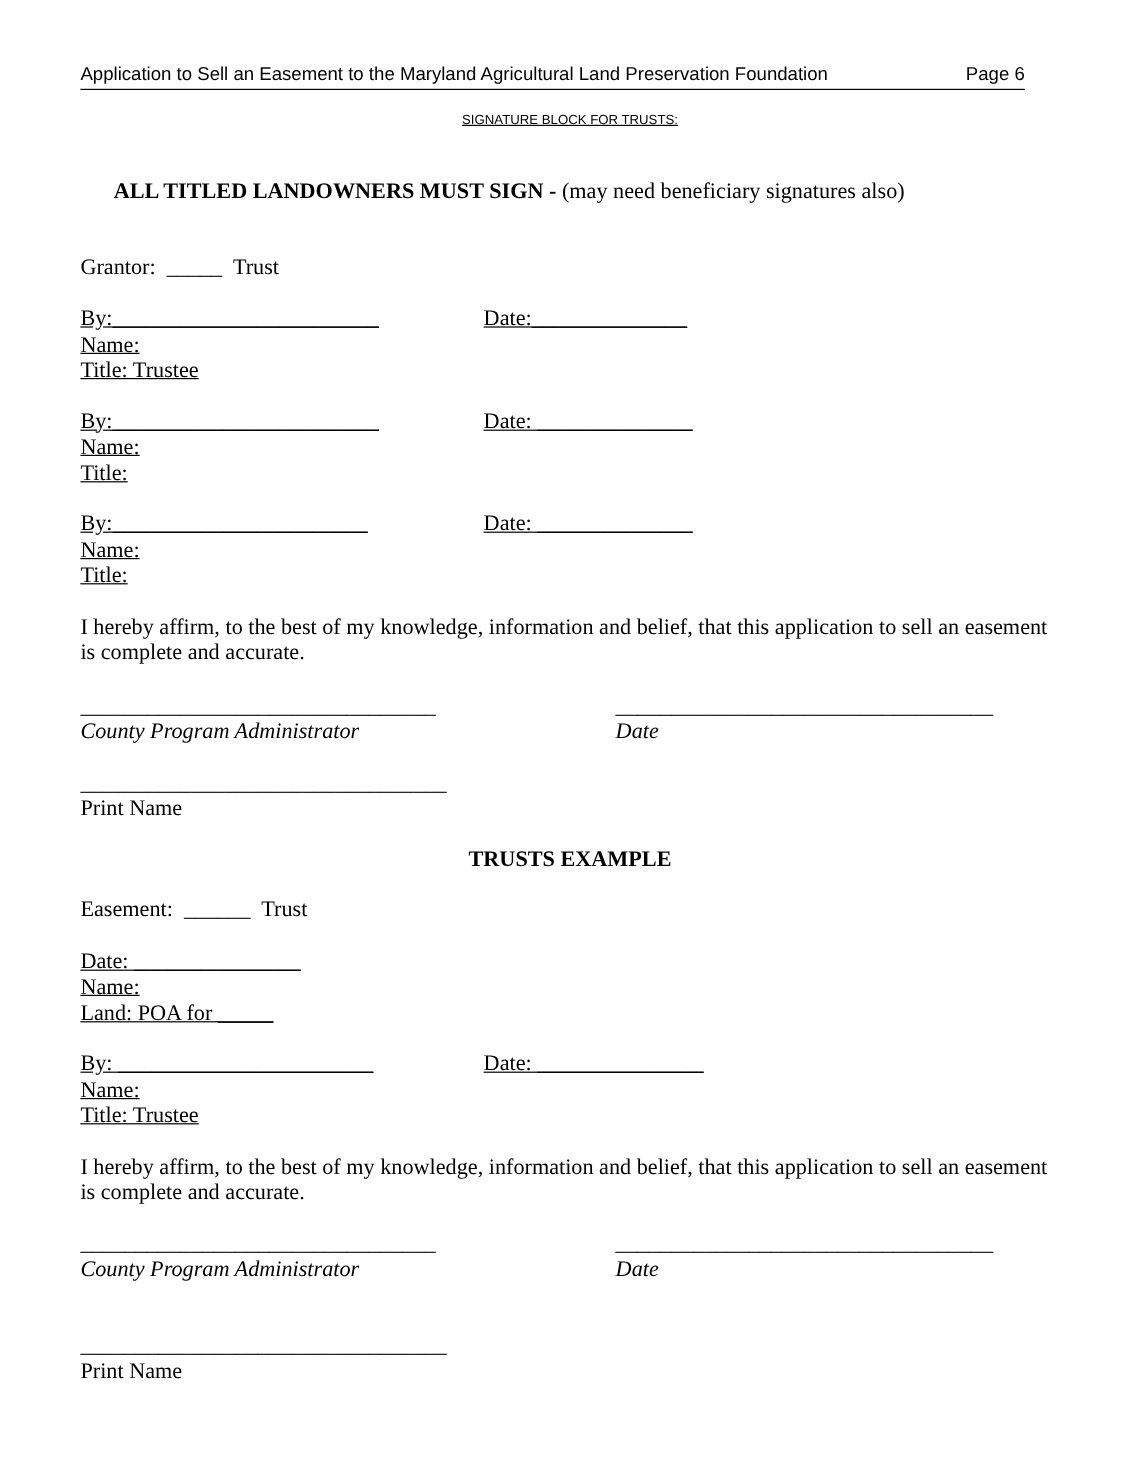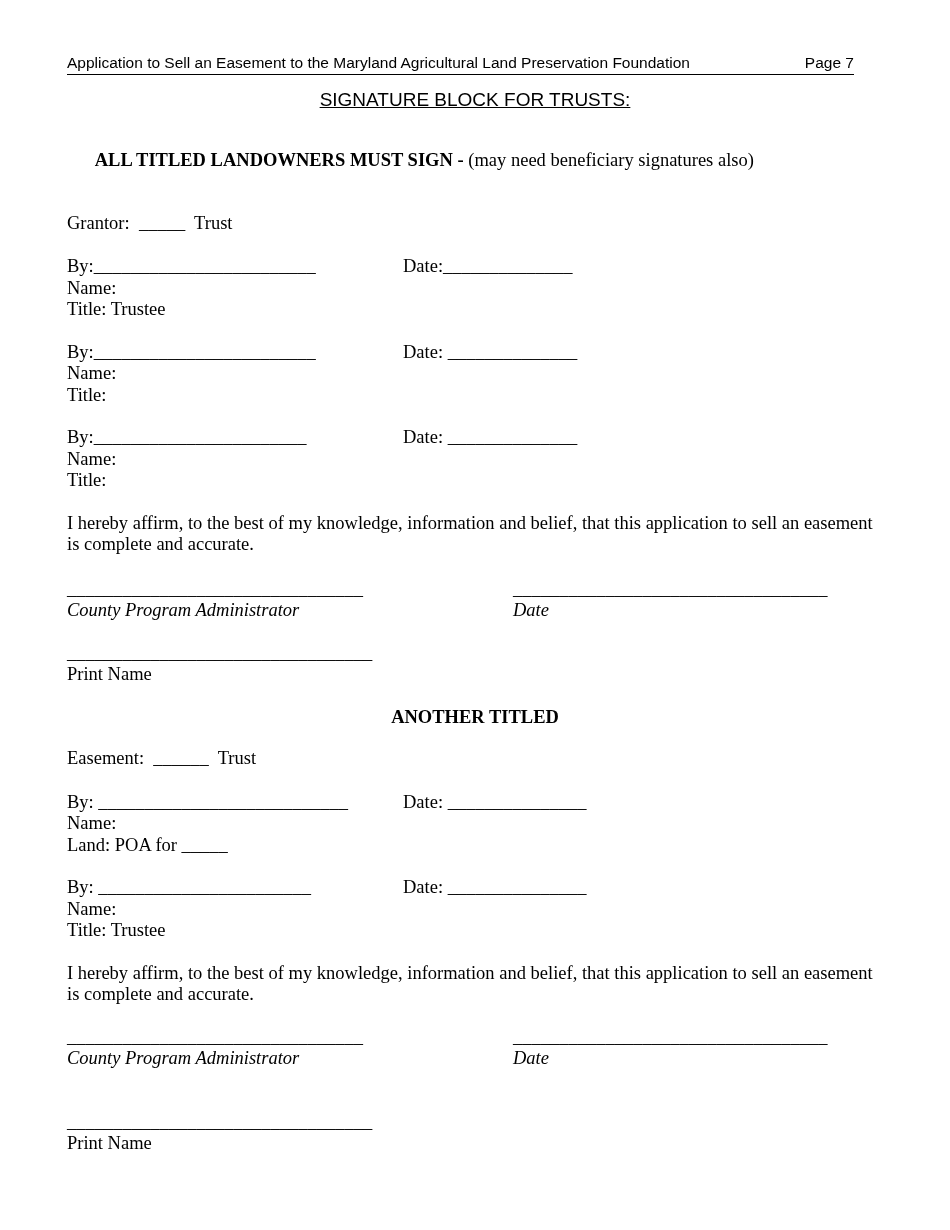--- a/index.html
+++ b/index.html
@@ -35,31 +35,31 @@
     font-size: 15.5px;
     line-height: 17px;
     padding-bottom: 3px;
     border-bottom: 1.5px solid #000;
   }
   
   .doc-title {
     margin-top: 16px;
     text-align: center;
     font-family: "Liberation Sans", sans-serif;
-    font-size: 19px;
+    font-size: 11px;
     line-height: 18px;
   }
   .doc-title span { text-decoration: underline; }
   
   .signing-note { margin-top: 19px; white-space: pre; }
   .signing-note b { font-weight: bold; }
   
   .grantor { margin-top: 20px; font-weight: normal; white-space: pre; }
   
-  .sig-block { margin-top: 22px; }
+  .sig-block { margin-top: 22px; text-decoration: underline; }
   .sig-block + .sig-block { margin-top: 21px; }
   .row { display: flex; }
   .by-cell { display: inline-block; width: 336px; white-space: pre; }
   .date-cell { white-space: pre; }
   .plain-line { white-space: pre; }
   
   .affirmation { margin-top: 21px; width: 816px; }
   
   .sig-cols { margin-top: 23px; display: flex; font-style: italic; }
   .sig-cols.second { margin-top: 21px; }
@@ -76,21 +76,21 @@
   }
 </style>
 </head>
 <body>
 
 <div class="page">
   <div class="content">
 
     <div class="header">
       <span>Application to Sell an Easement to the Maryland Agricultural Land Preservation Foundation</span>
-      <span>Page 7</span>
+      <span>Page 6</span>
     </div>
 
     <div class="doc-title">
       <span>SIGNATURE BLOCK FOR TRUSTS:</span>
     </div>
 
     <div class="signing-note">
       <b>ALL TITLED LANDOWNERS MUST SIGN - </b><span>(may need beneficiary signatures also)</span>
     </div>
 
@@ -134,27 +134,26 @@
         <div class="blank-line">__________________________________</div>
         <div>Date</div>
       </div>
     </div>
 
     <div class="print-row">
       <div class="blank-line">_________________________________</div>
       <div>Print Name</div>
     </div>
 
-    <div class="example-heading">ANOTHER TITLED</div>
+    <div class="example-heading">TRUSTS EXAMPLE</div>
 
     <div class="grantor">Easement:  ______  Trust</div>
 
     <div class="sig-block">
       <div class="row">
-        <span class="by-cell">By: ___________________________</span>
         <span class="date-cell">Date: _______________</span>
       </div>
       <div class="plain-line">Name:</div>
       <div class="plain-line">Land: POA for _____</div>
     </div>
 
     <div class="sig-block">
       <div class="row">
         <span class="by-cell">By: _______________________</span>
         <span class="date-cell">Date: _______________</span>

